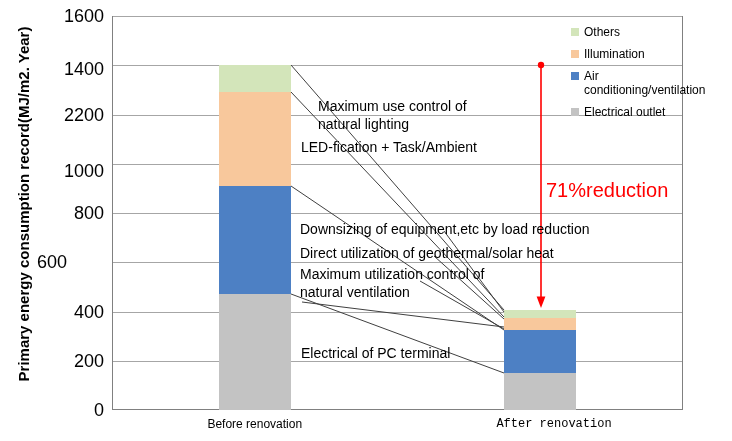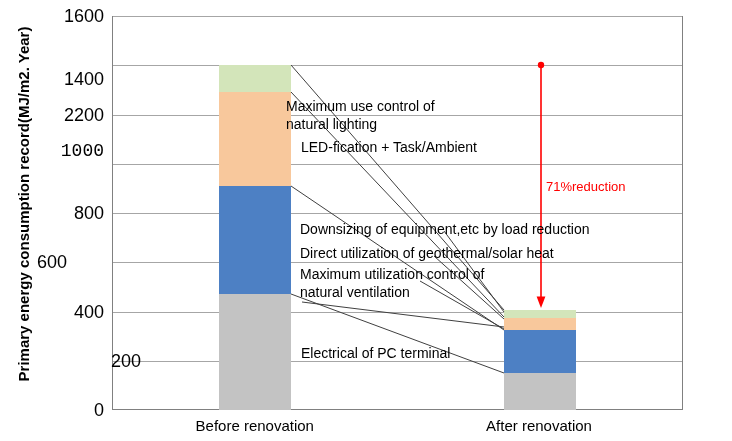--- a/index.html
+++ b/index.html
@@ -2,66 +2,66 @@
 <html style="--red: #ff0000;"><head>
 <meta charset="utf-8">
 <style>
   html,body{margin:0;padding:0;background:#fff;}
   .chart{position:relative;width:732px;height:441px;background:#ffffff;
          font-family:"Liberation Sans",sans-serif;color:#000;overflow:hidden;}
   .plot{position:absolute;left:112px;top:16px;width:571px;height:394px;
         border:1px solid #808080;box-sizing:border-box;background:#fff;}
   .gridline{position:absolute;left:0;width:100%;height:0;border-top:1px solid #a6a6a6;}
   .ytick{position:absolute;left:0;width:104px;text-align:right;font-size:18px;line-height:16px;}
-  .xlabel{position:absolute;width:180px;text-align:center;font-size:15px;top:417px;}
+  .xlabel{position:absolute;width:180px;text-align:center;font-size:12px;top:417px;}
   .yaxis-title{position:absolute;left:-173px;top:193px;width:394px;height:22px;
         text-align:center;font-weight:bold;font-size:15px;line-height:22px;
         transform:rotate(-90deg);}
   .bar-seg{position:absolute;}
   .overlay{position:absolute;left:0;top:0;pointer-events:none;}
   .leader{stroke:#404040;stroke-width:1;fill:none;}
   .red-stroke{stroke:var(--red,#ff0000);stroke-width:1.6;}
   .red-fill{fill:var(--red,#ff0000);}
   .legend{position:absolute;left:571px;top:25px;width:112px;}
   .legend-item{display:flex;align-items:flex-start;margin-bottom:8px;font-size:12px;line-height:14px;}
   .swatch{flex:0 0 8px;width:8px;height:8px;margin:3px 5px 0 0;}
   .annotation{position:absolute;font-size:14px;line-height:18px;white-space:pre-line;}
-  .reduction{position:absolute;left:546px;top:179px;font-size:13px;color:var(--red,#ff0000);}
+  .reduction{position:absolute;left:546px;top:179px;font-size:20px;color:var(--red,#ff0000);}
 </style>
 </head>
 <body>
 
 <div class="chart">
   <div class="yaxis-title">Primary energy consumption record(MJ/m2. Year)</div>
 
   <div class="plot" id="plot">
       <div class="gridline" style="top: 343.75px;"></div>
       <div class="gridline" style="top: 294.5px;"></div>
       <div class="gridline" style="top: 245.25px;"></div>
       <div class="gridline" style="top: 196px;"></div>
       <div class="gridline" style="top: 146.75px;"></div>
       <div class="gridline" style="top: 97.5px;"></div>
       <div class="gridline" style="top: 48.25px;"></div>
       <div class="gridline" style="top: -1px;"></div>
     </div>
 
   <div id="yticks">
       <div class="ytick" style="top: 402px;">0</div>
-      <div class="ytick" style="top: 352.75px; margin-left: 37px;">200</div>
+      <div class="ytick" style="top: 352.75px;">200</div>
       <div class="ytick" style="top: 303.5px;">400</div>
       <div class="ytick" style="top: 254.25px; text-align: center;">600</div>
       <div class="ytick" style="top: 205px;">800</div>
-      <div class="ytick" style="top: 143px; font-family: Liberation Mono, monospace;">1000</div>
+      <div class="ytick" style="top: 163px;">1000</div>
       <div class="ytick" style="top: 106.5px;">2200</div>
-      <div class="ytick" style="top: 71px;">1400</div>
+      <div class="ytick" style="top: 61px;">1400</div>
       <div class="ytick" style="top: 8px;">1600</div>
     </div>
   <div id="xlabels">
       <div class="xlabel" style="left: 164.75px;">Before renovation</div>
-      <div class="xlabel" style="left: 449px;">After renovation</div>
+      <div class="xlabel" style="left: 464px; font-family: Liberation Mono, monospace;">After renovation</div>
     </div>
   <div id="bars">
       <div class="bar-seg" style="left: 218.75px; width: 72px; top: 294.262px; height: 115.737px; background: rgb(195, 195, 195);"></div>
       <div class="bar-seg" style="left: 218.75px; width: 72px; top: 185.912px; height: 108.35px; background: rgb(77, 128, 196);"></div>
       <div class="bar-seg" style="left: 218.75px; width: 72px; top: 92.3375px; height: 93.575px; background: rgb(248, 200, 156);"></div>
       <div class="bar-seg" style="left: 218.75px; width: 72px; top: 65.25px; height: 27.0875px; background: rgb(211, 229, 186);"></div>
       <div class="bar-seg" style="left: 504.25px; width: 72px; top: 373.062px; height: 36.9375px; background: rgb(195, 195, 195);"></div>
       <div class="bar-seg" style="left: 504.25px; width: 72px; top: 329.969px; height: 43.0938px; background: rgb(77, 128, 196);"></div>
       <div class="bar-seg" style="left: 504.25px; width: 72px; top: 317.656px; height: 12.3125px; background: rgb(248, 200, 156);"></div>
       <div class="bar-seg" style="left: 504.25px; width: 72px; top: 310.269px; height: 7.3875px; background: rgb(211, 229, 186);"></div>
@@ -75,24 +75,42 @@
     <line class="leader" x1="444" y1="231" x2="504" y2="312"></line>
     <line class="leader" x1="434" y1="256" x2="504" y2="319"></line>
     <line class="leader" x1="420" y1="281" x2="504" y2="329"></line>
     <line class="leader" x1="302" y1="302" x2="504" y2="327"></line>
     <circle class="red-fill" cx="541" cy="65" r="3.2"></circle>
     <line class="red-stroke" x1="541" y1="65" x2="541" y2="298"></line>
     <polygon class="red-fill" points="541,308 536.6,296.5 545.4,296.5"></polygon>
   </svg>
 
   <div id="annotations">
-      <div class="annotation" style="left: 286px; top: 97px;">Maximum use control of
+      <div class="annotation" style="left: 318px; top: 97px;">Maximum use control of
 natural lighting</div>
       <div class="annotation" style="left: 301px; top: 138px;">LED-fication + Task/Ambient</div>
       <div class="annotation" style="left: 300px; top: 220px;">Downsizing of equipment,etc by load reduction</div>
       <div class="annotation" style="left: 300px; top: 244px;">Direct utilization of geothermal/solar heat</div>
       <div class="annotation" style="left: 300px; top: 265px;">Maximum utilization control of
 natural ventilation</div>
       <div class="annotation" style="left: 301px; top: 344px;">Electrical of PC terminal</div>
     </div>
   <div class="reduction">71%reduction</div>
 
+  <div class="legend" id="legend">
+      <div class="legend-item">
+        <span class="swatch" style="background: rgb(211, 229, 186);"></span>
+        <span>Others</span>
+      </div>
+      <div class="legend-item">
+        <span class="swatch" style="background: rgb(248, 200, 156);"></span>
+        <span>Illumination</span>
+      </div>
+      <div class="legend-item">
+        <span class="swatch" style="background: rgb(77, 128, 196);"></span>
+        <span>Air conditioning/ventilation</span>
+      </div>
+      <div class="legend-item">
+        <span class="swatch" style="background: rgb(195, 195, 195);"></span>
+        <span>Electrical outlet</span>
+      </div>
+    </div>
 </div>
 
 </body></html>

